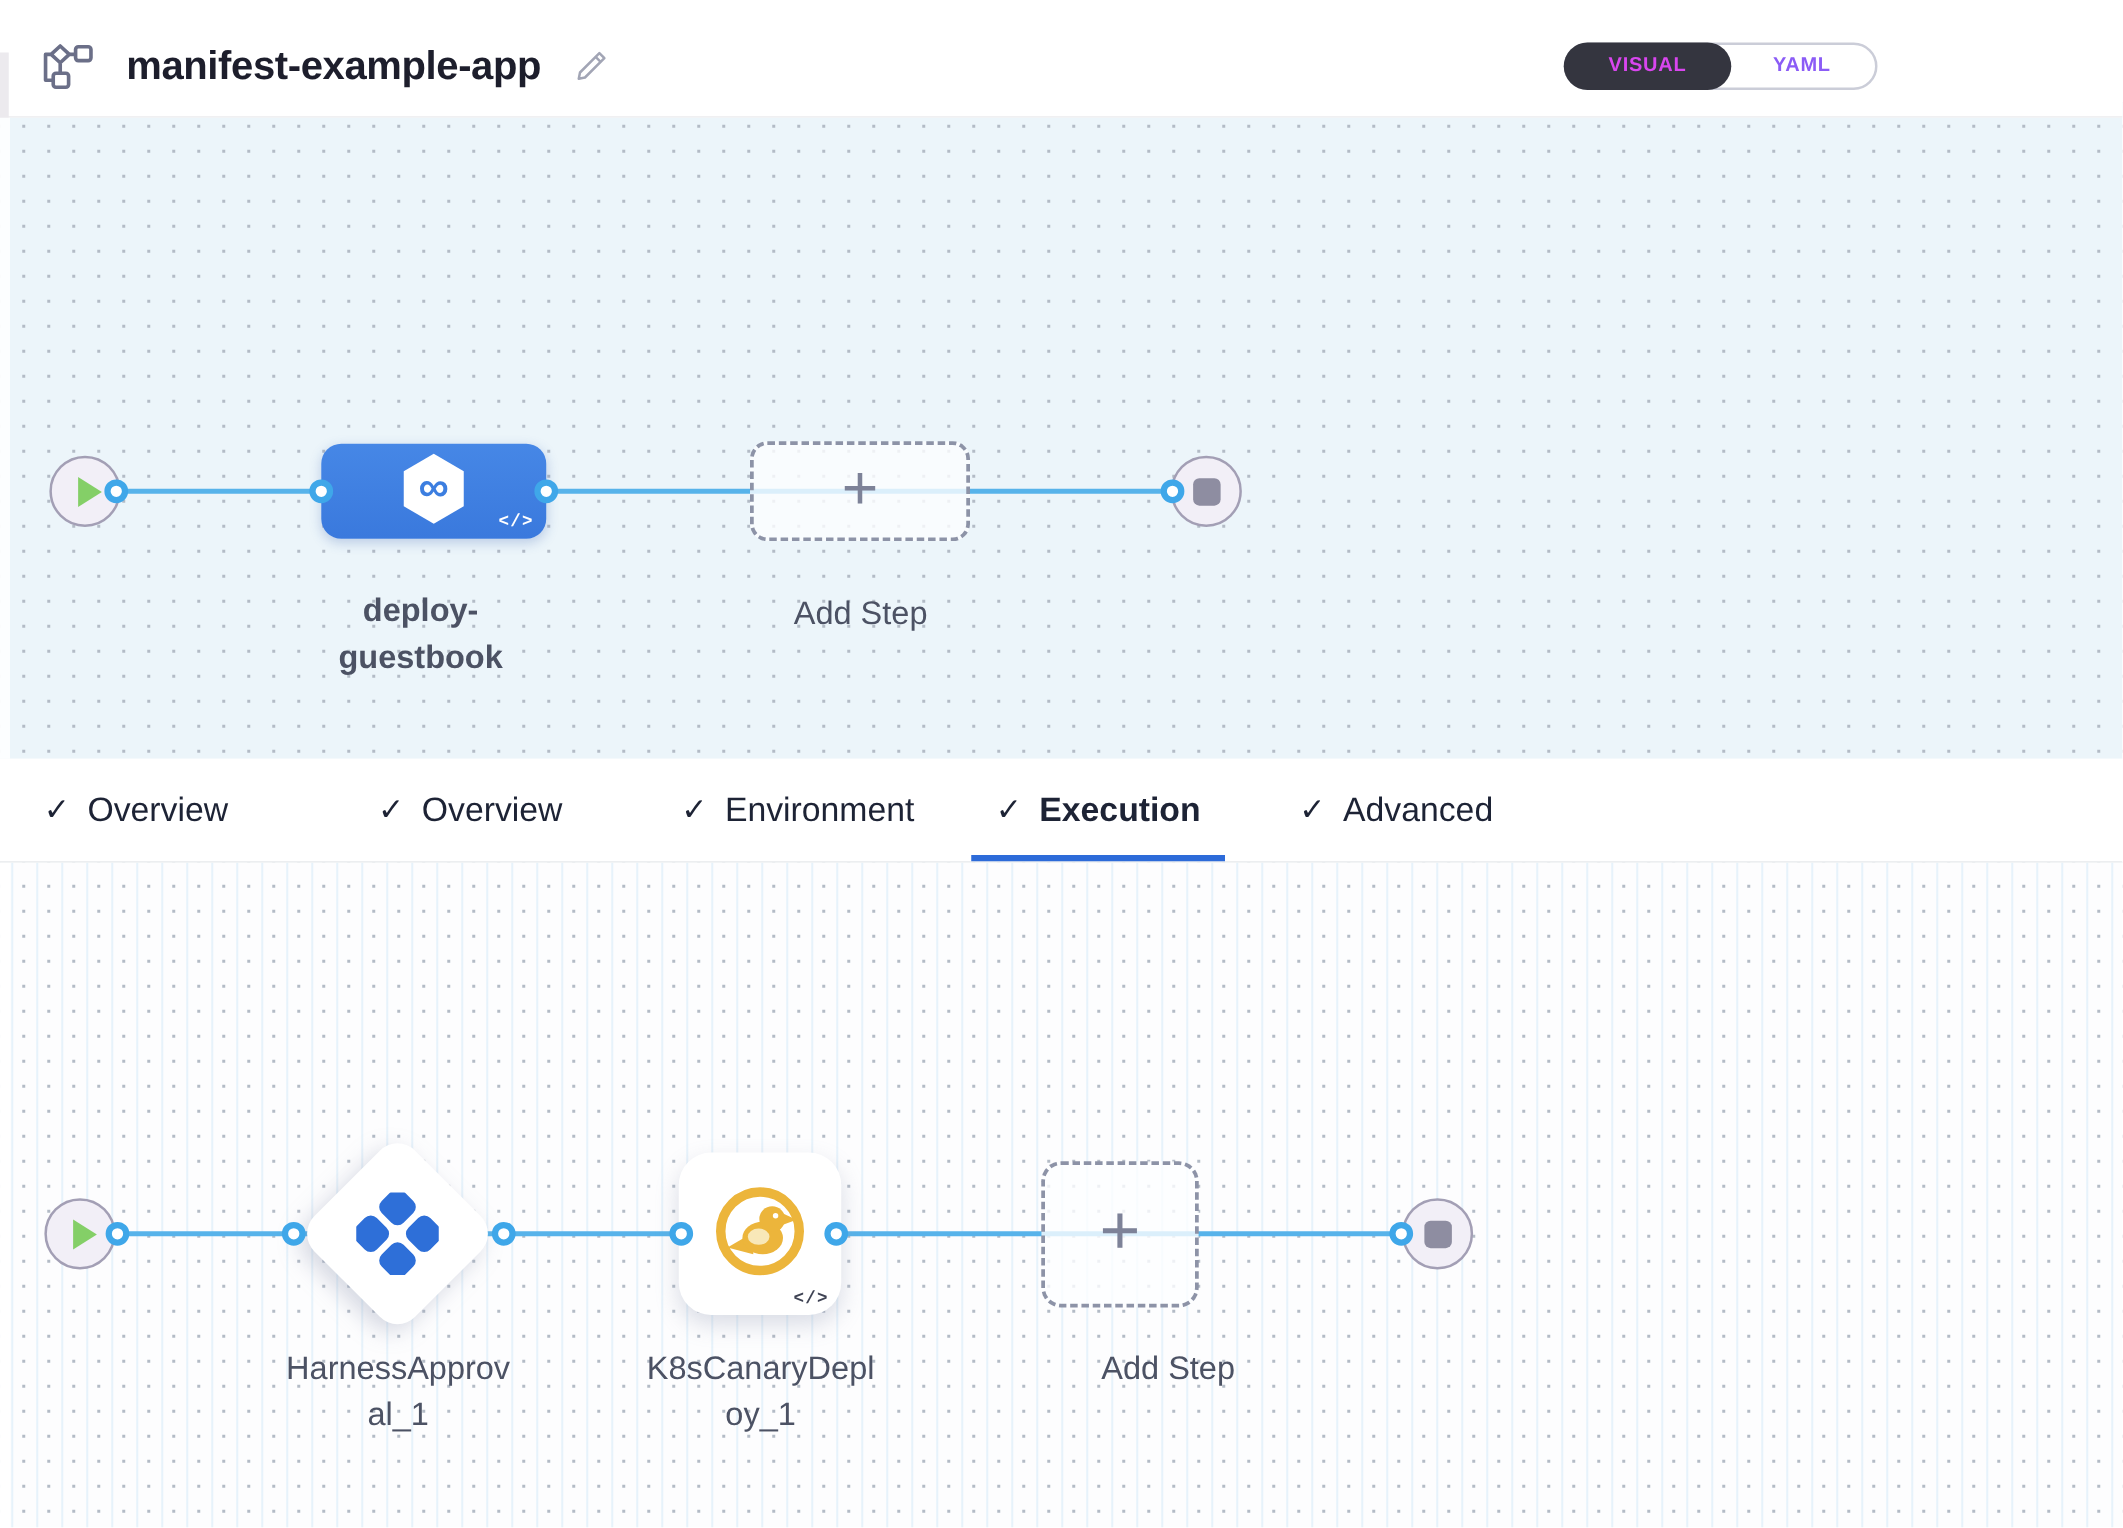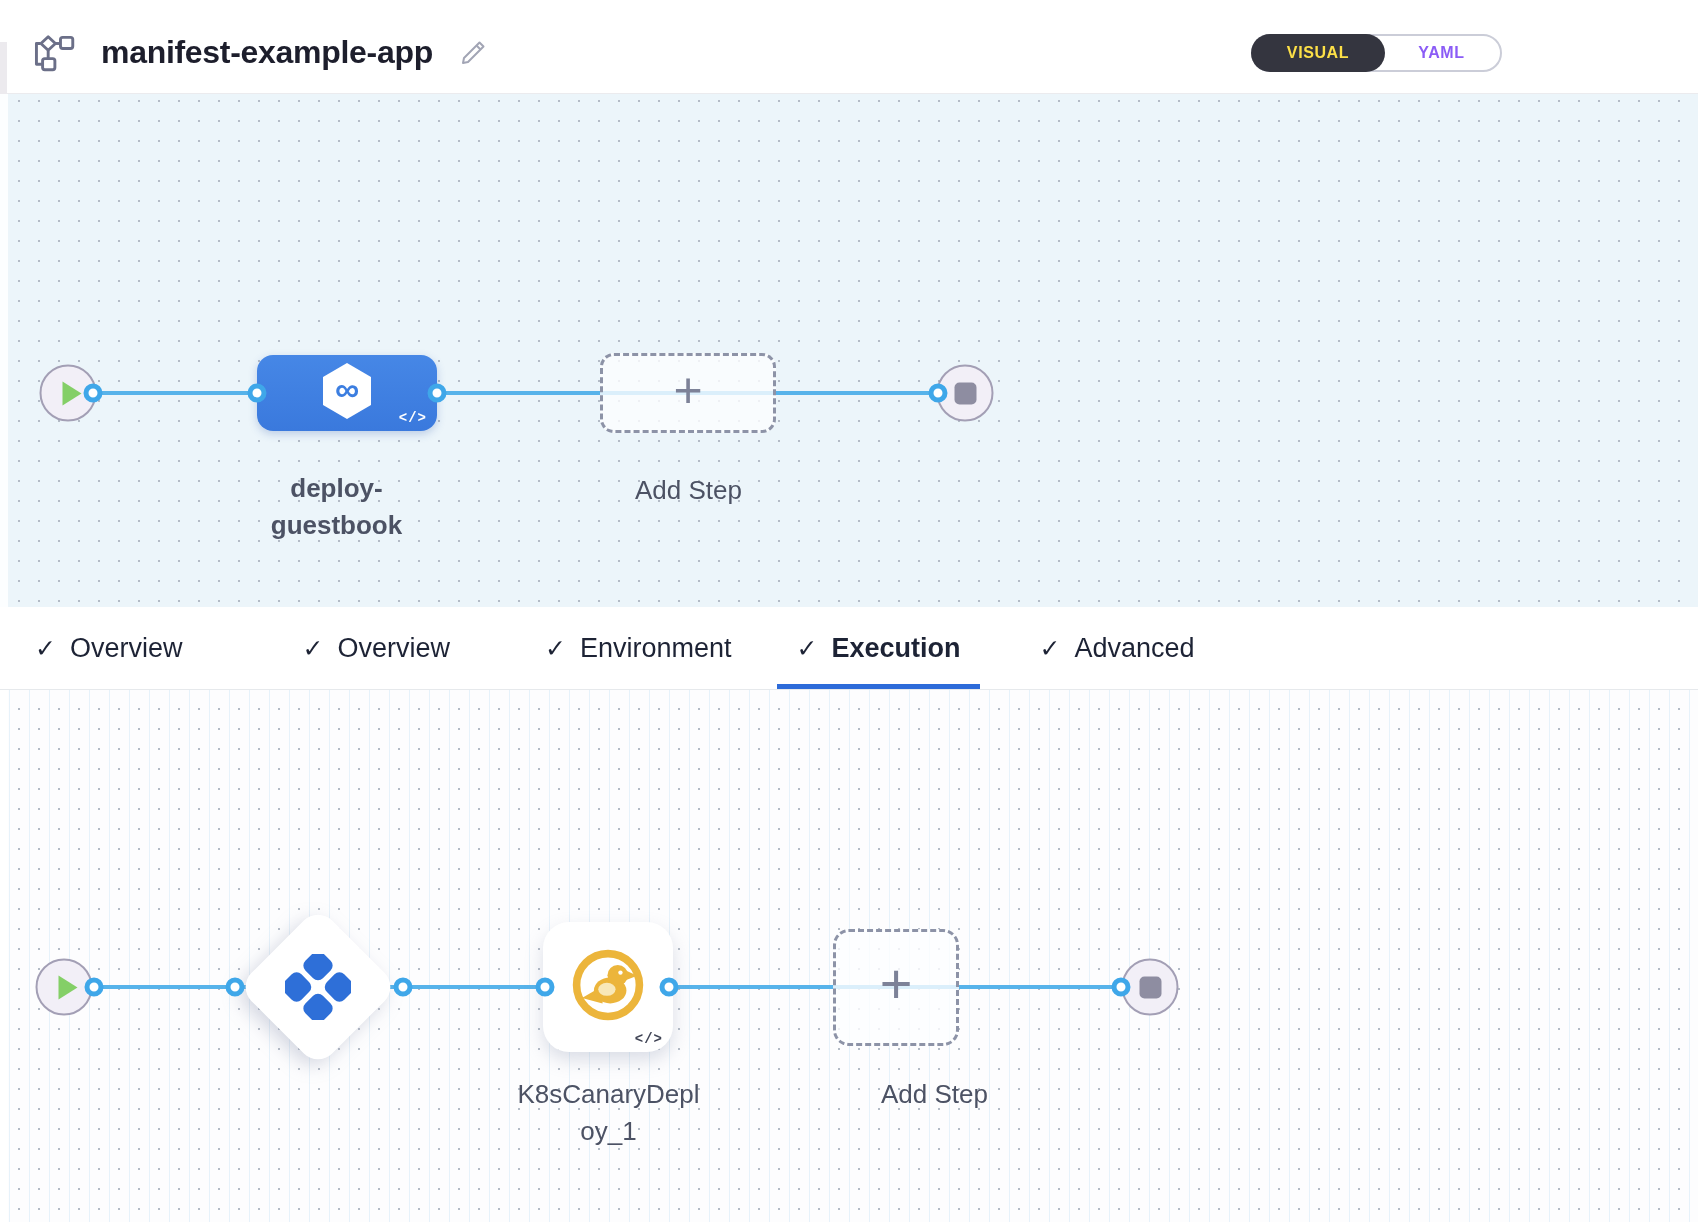--- a/index.html
+++ b/index.html
@@ -9,21 +9,21 @@
   
   .header { position:absolute; top:0; left:0; right:0; height:82px; background:#ffffff; border-bottom:1px solid #ebebee; display:flex; align-items:center; z-index:20;margin-top:12px; }
   .header-left { display:flex; align-items:center; gap:22px; padding-left:33px; }
   .pipeline-icon svg { display:block; }
   .title { font-size:32px; font-weight:700; color:#1d1e2c; letter-spacing:-0.3px; }
   .edit-icon { cursor:pointer; margin-left:4px; display:flex; align-items:center; }
   .strip-header { position:absolute; left:0; top:30px; width:7px; height:52px; background:#eceaee; }
 
   .toggle { position:absolute; right:196px; top:22px; width:251px; height:38px; border:2px solid #cbcdd8; border-radius:20px; background:#fff; display:flex; align-items:stretch; }
   .seg { display:flex; align-items:center; justify-content:center; font-size:16px; font-weight:700; letter-spacing:0.6px; cursor:pointer; }
-  .seg-visual { width:134px; margin:-2px; border-radius:20px; background:#34353f; color:#fde047; z-index:2; }
+  .seg-visual { width:134px; margin:-2px; border-radius:20px; background:#34353f; color:#d946ef; z-index:2; }
   .seg-yaml { flex:1; color:#8b5cf6; }
 
   
   .canvas-top { position:absolute; top:82px; left:0; right:0; height:525px;
     background-color:#ecf5fa;
     background-image:radial-gradient(circle,#b3bbc6 1.4px,rgba(0,0,0,0) 1.5px);
     background-size:20px 20px; background-position:9px 9px; }
   .canvas-bottom { position:absolute; top:690px; left:0; right:0; height:532px;
     background-color:#fdfdfe;
     background-image:linear-gradient(90deg,rgba(130,195,235,0.18) 1.5px,rgba(0,0,0,0) 1.5px),
@@ -208,17 +208,18 @@
     <div class="dashed-box" style="left:833px; top:239px; width:126px; height:117px; border-radius:16px;">
       <span class="plus" style="font-size:56px;">+</span>
     </div>
 
     <div class="cdot" style="left:1121px; top:297px;"></div>
 
     <div class="term" style="left:1150px; top:297px;">
       <div class="stop-sq"></div>
     </div>
 
+    <div class="node-label" style="left:226px; top:386px;">HarnessApproval_1</div>
     <div class="node-label" style="left:516px; top:386px;">K8sCanaryDeploy_1</div>
     <div class="node-label" style="left:803px; top:386px;text-align:right;">Add Step</div>
   </div>
 
 </div>
 
 </body></html>

